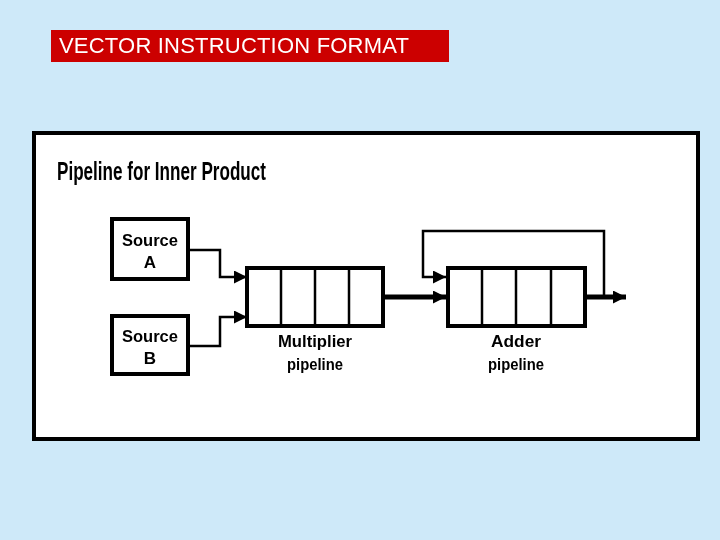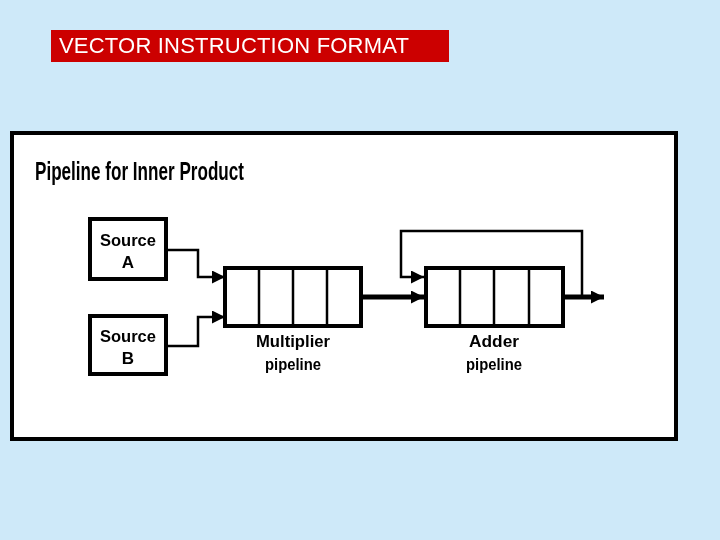--- a/index.html
+++ b/index.html
@@ -19,21 +19,21 @@
     font-weight: normal;
     font-size: 22px;
     line-height: 32px;
     padding-left: 8px;
     letter-spacing: 0.2px;
     white-space: nowrap;
     margin-left: 20px;
   }
   .panel {
     position: absolute;
-    left: 10px; top: 131px;
+    left: 32px; top: 131px;
     width: 660px; height: 302px;
     background: var(--panel-bg, #ffffff);
     border: 4px solid var(--ink, #000000);
   }
   .panel svg { position: absolute; left: 0; top: 0; }
   svg text {
     font-family: "Liberation Sans", sans-serif;
     font-weight: bold;
     fill: var(--ink, #000000);
   }

